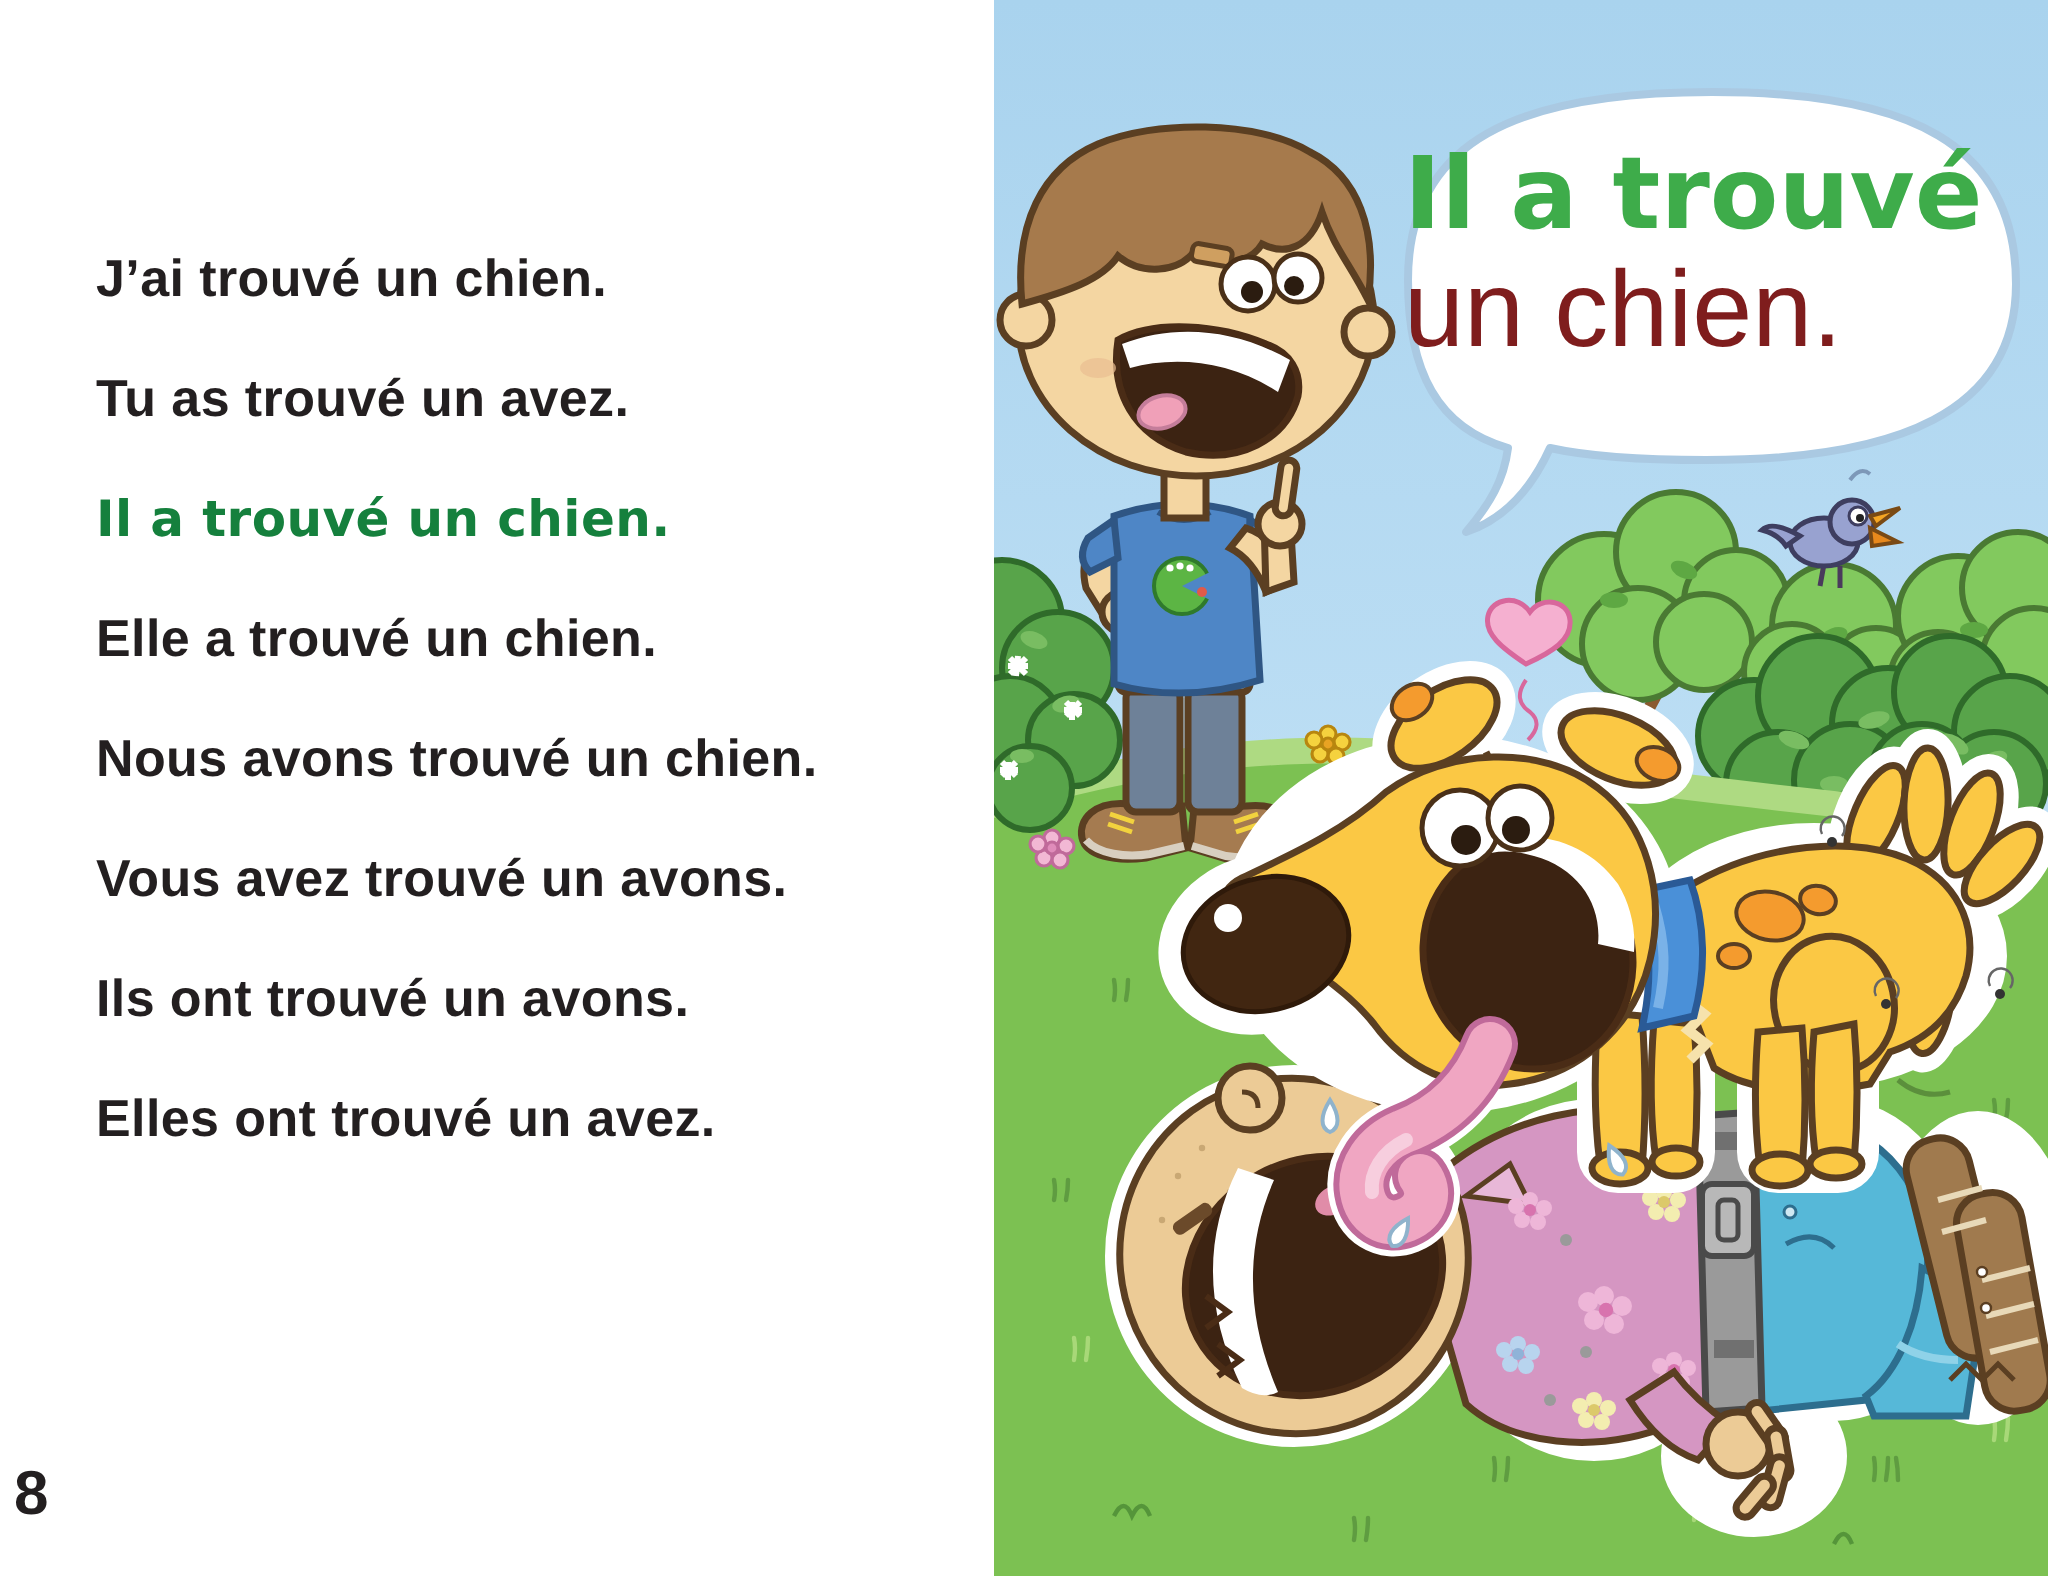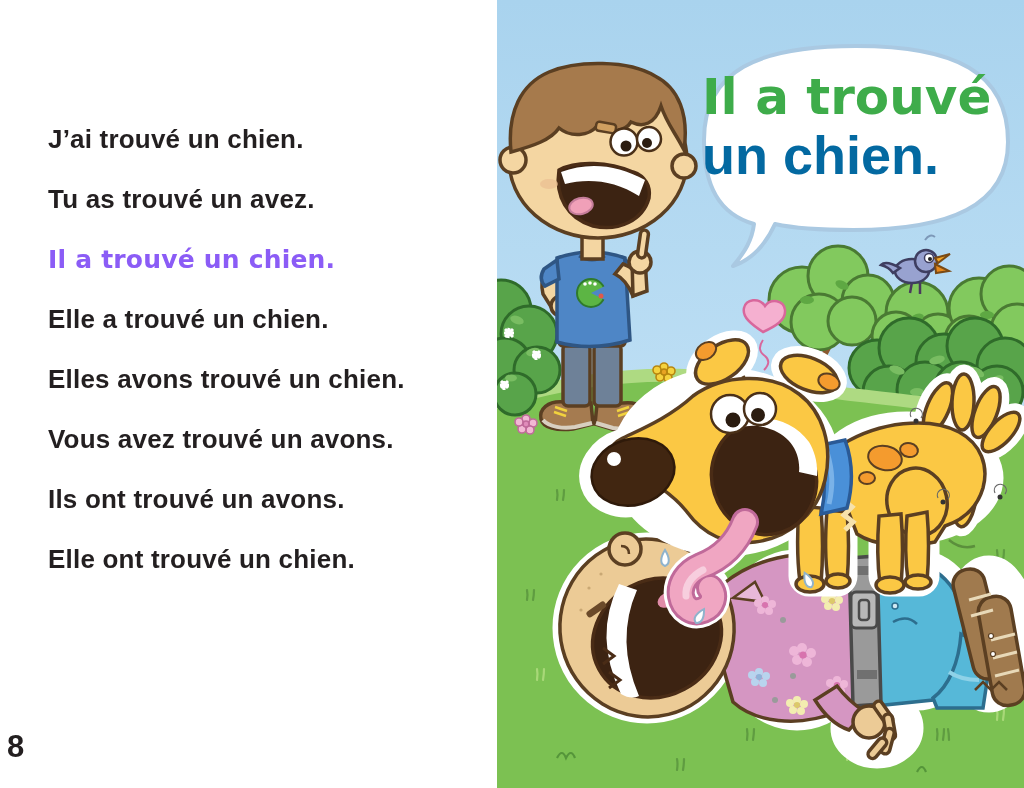--- a/index.html
+++ b/index.html
@@ -2,53 +2,53 @@
 <html><head>
 <meta charset="utf-8">
 <style>
   html,body{margin:0;padding:0;background:#fff;}
   .page{position:relative;width:1024px;height:788px;background:#ffffff;overflow:hidden;
         font-family:"Liberation Sans",sans-serif;}
   
   .sentences{position:absolute;left:48px;top:126px;display:flex;flex-direction:column;gap:33px;}
   .sentences p{margin:0;font-size:26px;line-height:27px;font-weight:bold;color:#231f20;
                letter-spacing:.2px;white-space:nowrap;}
-  .sentences p.highlight{color:#8b5cf6;font-family:"DejaVu Sans",sans-serif;font-size:25px;}
+  .sentences p.highlight{color:#15803d;font-family:"DejaVu Sans",sans-serif;font-size:25px;}
   .page-number{position:absolute;left:7px;top:729px;font-size:31px;font-weight:bold;color:#231f20;}
   
   .illustration{position:absolute;left:497px;top:0;width:527px;height:788px;}
   .illustration svg{position:absolute;left:0;top:0;}
   .bubble-text{position:absolute;left:205px;top:68px;width:308px;
                line-height:58px;white-space:nowrap;}
   .bubble-line1{display:block;font-family:"DejaVu Sans",sans-serif;font-weight:bold;
                 font-size:50px;color:#3eac4a;}
-  .bubble-line2{display:block;font-family:"Liberation Sans",sans-serif;font-weight:bold;
-                font-size:54px;color:#0369a1;}
+  .bubble-line2{display:block;font-family:"Liberation Sans",sans-serif;font-weight:normal;
+                font-size:54px;color:#7f1d1d;}
   
   .halo *{fill:#fff;stroke:#fff;stroke-width:9;}
   .oln{stroke:#5b3f22;stroke-width:3.5;}
   .skin{fill:#f4d6a2;}
   .mskin{fill:#eccb96;}
   .dogy{fill:#fbc844;}
   .tuft{fill:none;stroke-width:2.2;stroke-linecap:round;}
 </style>
 </head>
 <body>
 
 <div class="page">
 
   <div class="sentences">
     <p>J’ai trouvé un chien.</p>
     <p>Tu as trouvé un avez.</p>
     <p class="highlight">Il a trouvé un chien.</p>
     <p>Elle a trouvé un chien.</p>
-    <p>Elles avons trouvé un chien.</p>
+    <p>Nous avons trouvé un chien.</p>
     <p>Vous avez trouvé un avons.</p>
     <p>Ils ont trouvé un avons.</p>
-    <p>Elle ont trouvé un chien.</p>
+    <p>Elles ont trouvé un avez.</p>
   </div>
   <div class="page-number">8</div>
 
   <div class="illustration">
     <svg width="527" height="788" viewBox="0 0 527 788">
       <defs>
         <linearGradient id="sky" x1="0" y1="0" x2="0" y2="1">
           <stop offset="0" stop-color="#a9d3ee"></stop>
             <stop offset="1" stop-color="#cfe9fa"></stop>
         </linearGradient>

